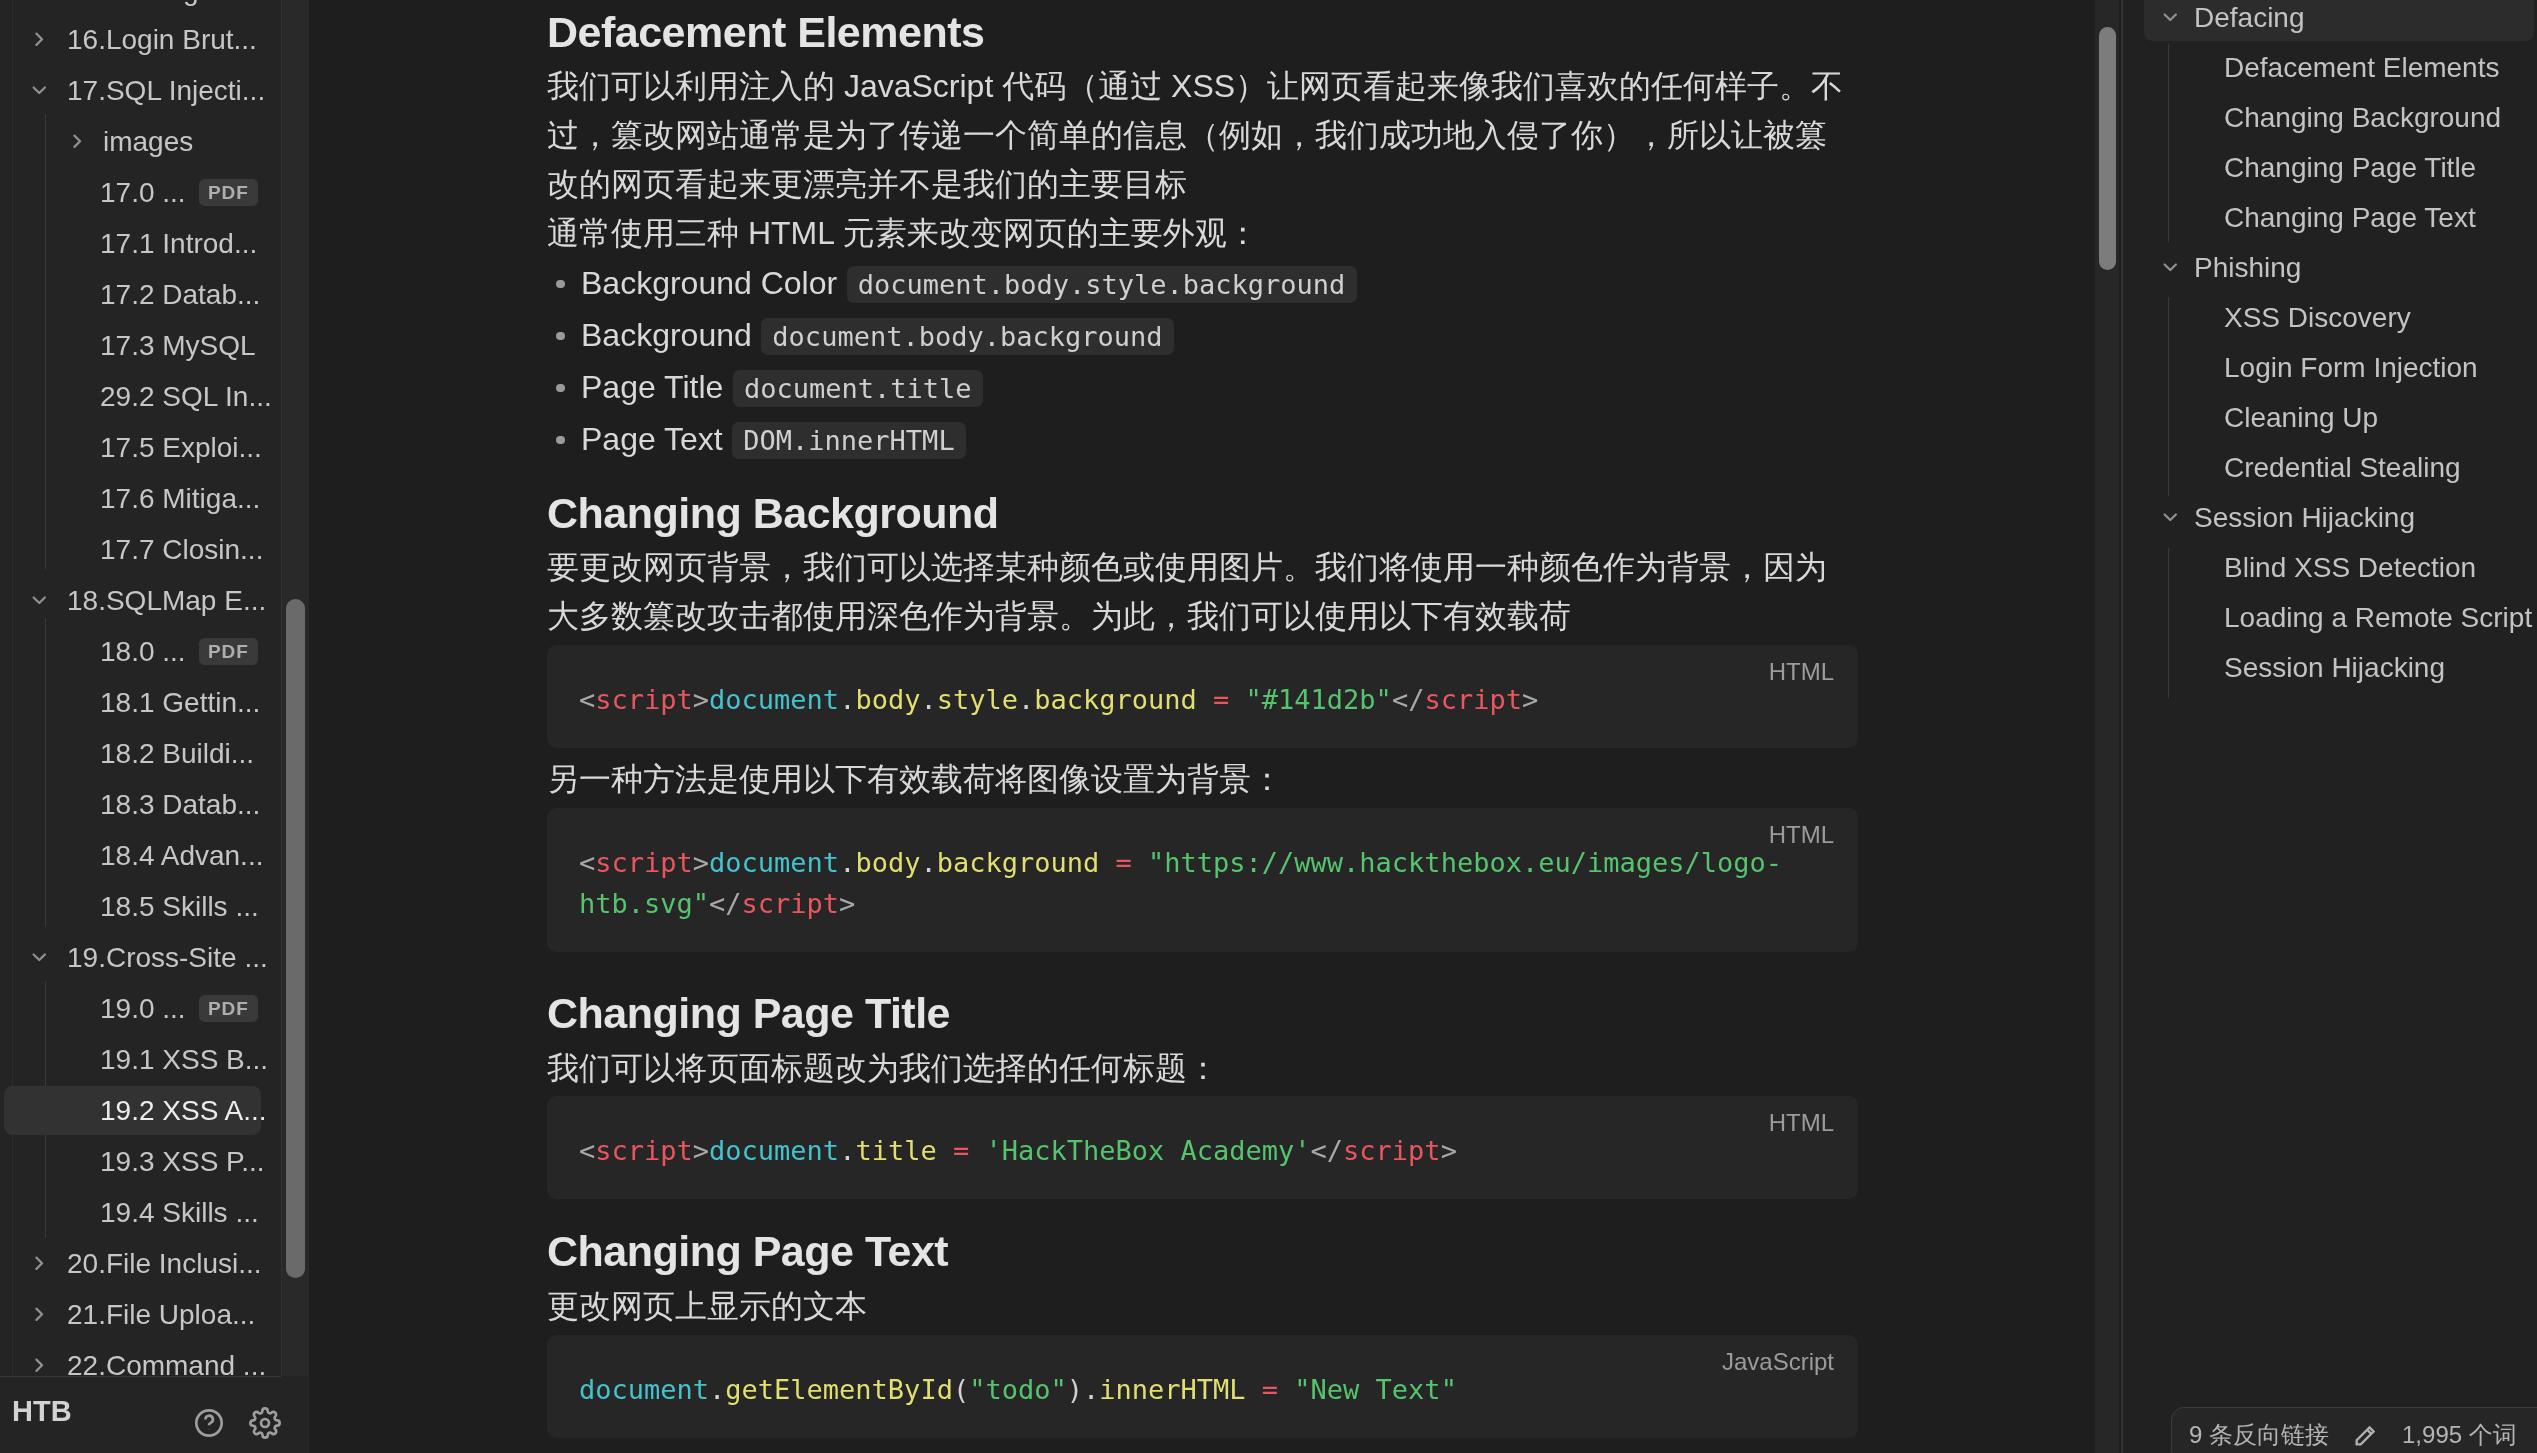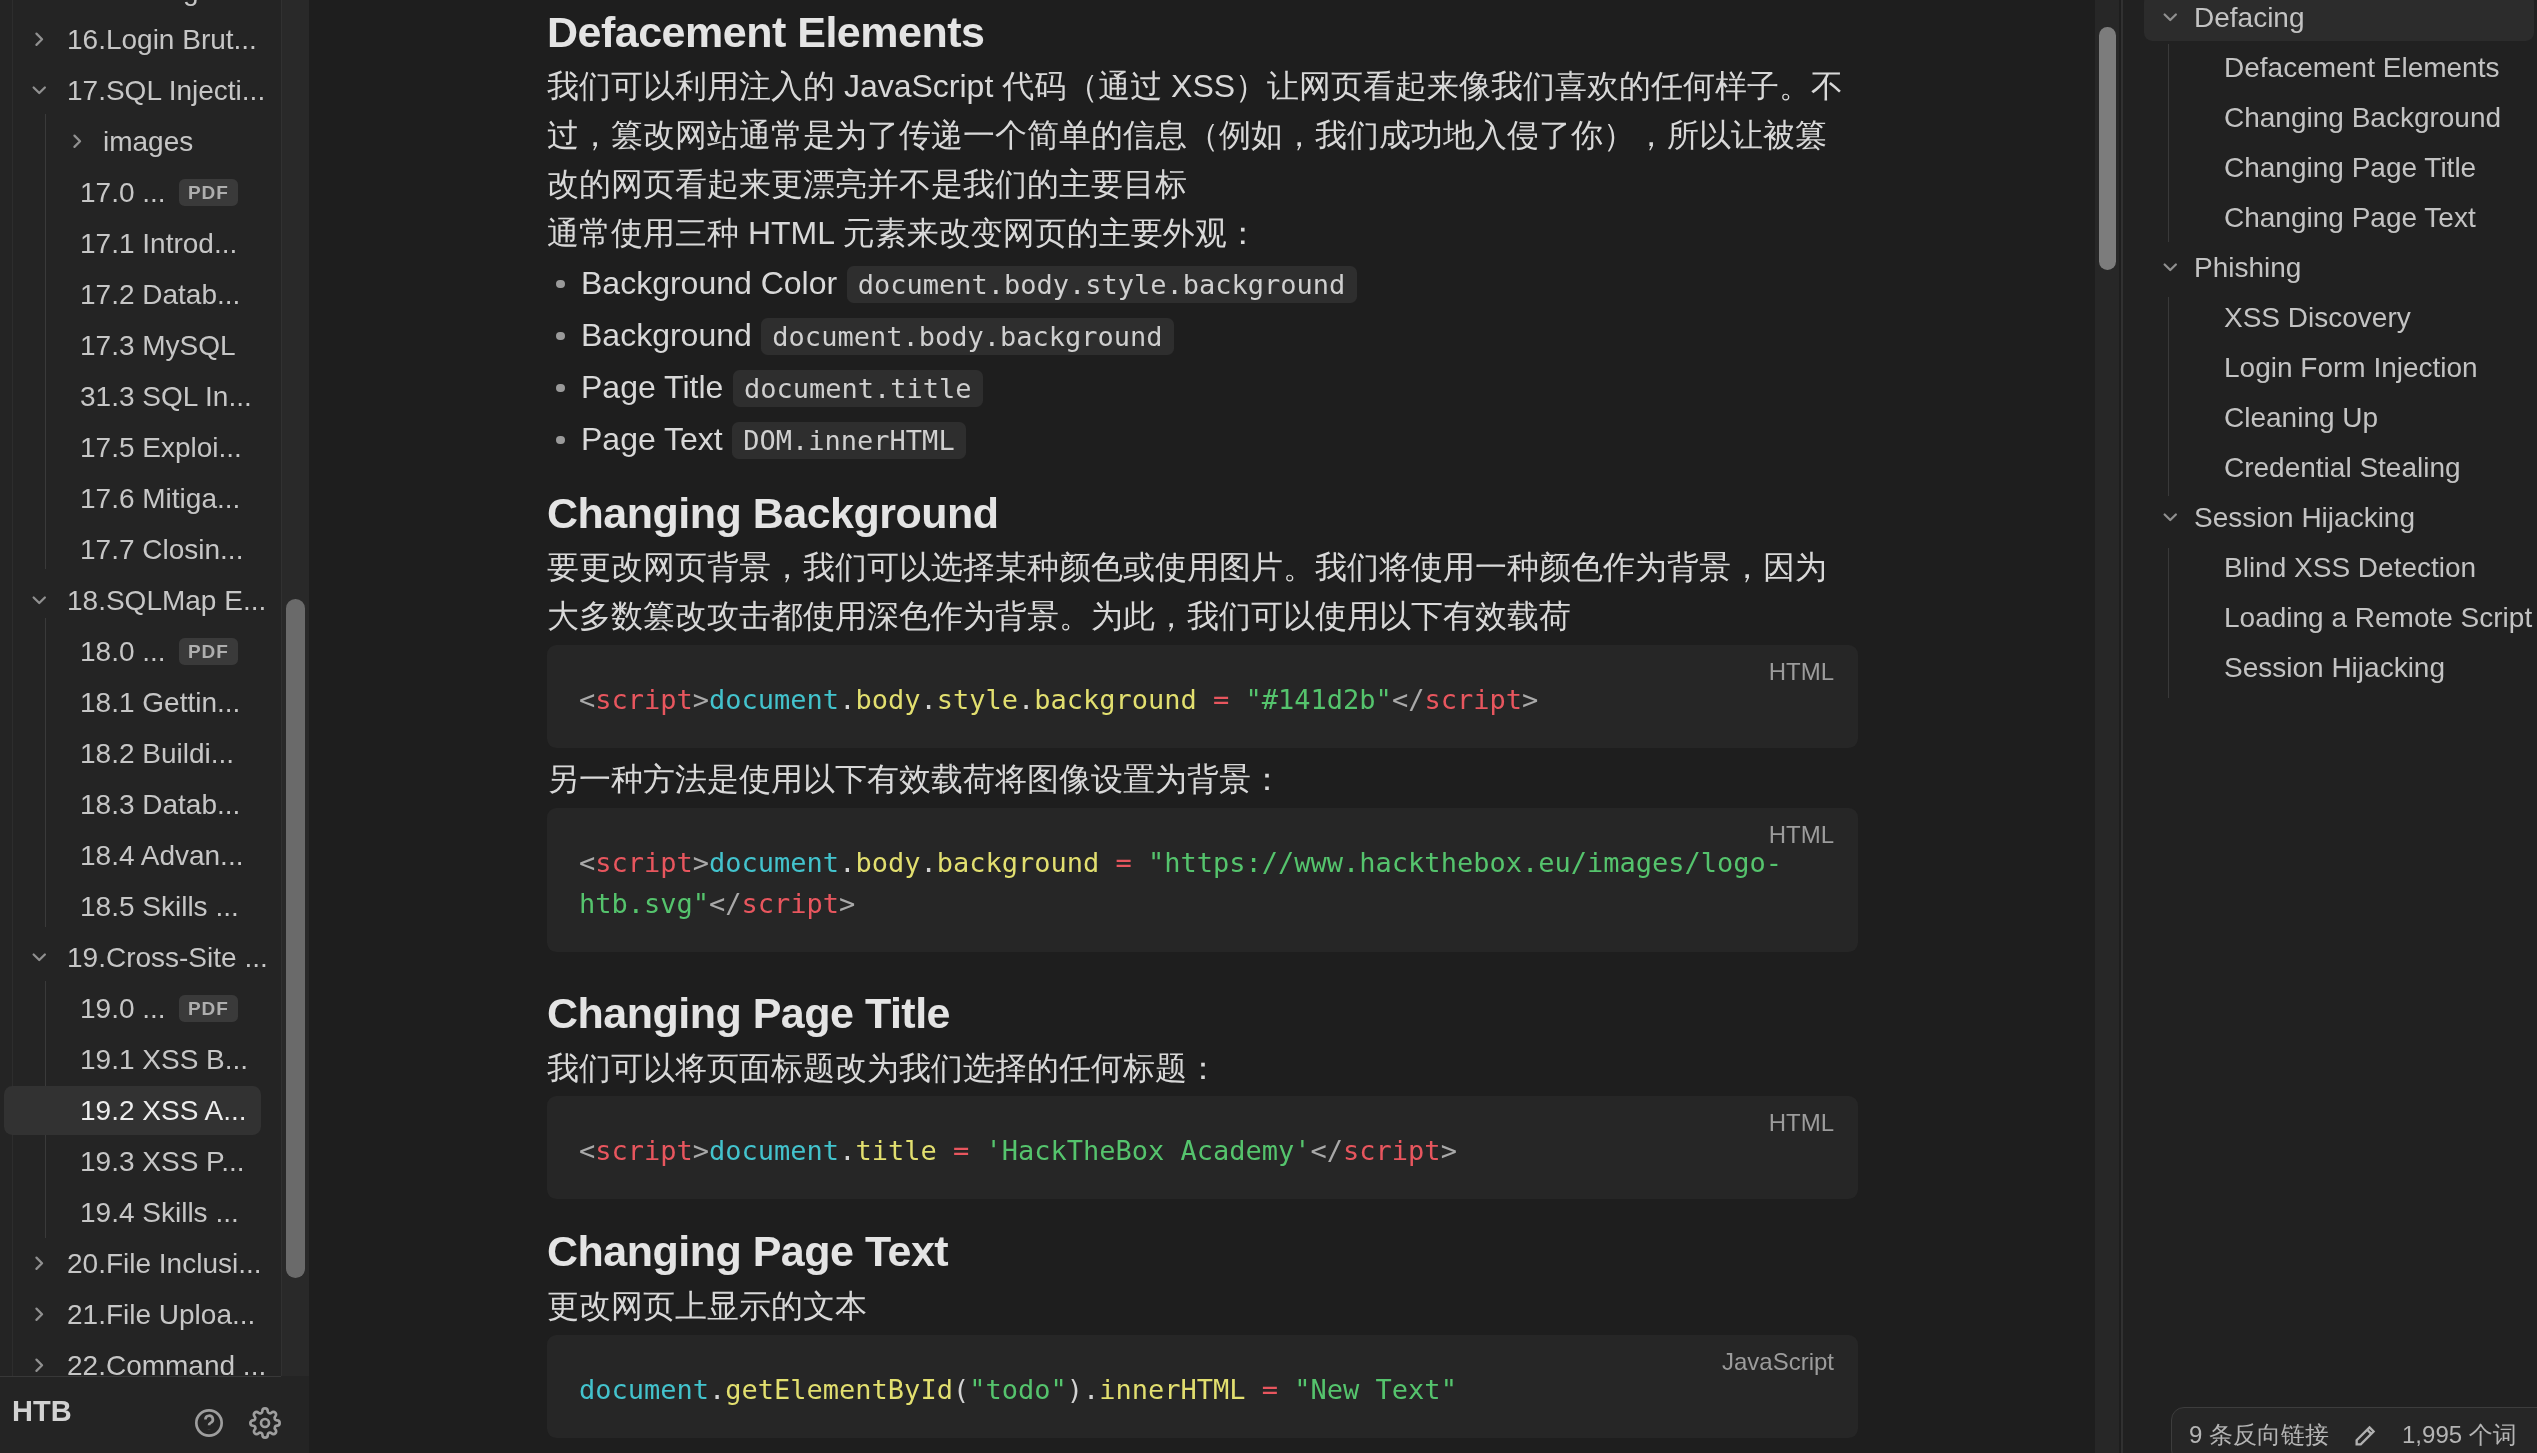--- a/index.html
+++ b/index.html
@@ -16,21 +16,21 @@
   .tree-gutter{position:absolute;left:282px;top:0;width:27px;height:1376px;background:#292929;}
   .tree-thumb{position:absolute;left:3.7px;top:599px;width:19px;height:679px;border-radius:9.4px;background:var(--scrollbar-tree);}
   .top-frag{position:absolute;left:183px;top:0;height:8.4px;width:56px;overflow:hidden;}
   .top-frag span{display:block;margin-top:-25px;font-size:28px;color:#c6c6c6;}
   .tree-rows{position:absolute;left:0;top:14px;width:281px;}
   .trow{position:relative;height:51px;display:flex;align-items:center;color:var(--tree-text);font-size:28px;white-space:nowrap;}
   .trow .chev{position:absolute;left:28px;width:22.5px;height:22.5px;display:flex;align-items:center;justify-content:center;}
   .trow.lv0 .tlabel{margin-left:67px;}
   .trow.lv1f .chev{left:66px;}
   .trow.lv1f .tlabel{margin-left:103px;}
-  .trow.lv1 .tlabel{margin-left:80px;}
+  .trow.lv1 .tlabel{margin-left:100px;}
   .trow .selbg{position:absolute;left:3.7px;top:0.9px;width:257px;height:49px;background:var(--selected-bg);border-radius:8.4px;z-index:0;}
   .trow .tlabel,.trow .badge{position:relative;z-index:1;}
   .trow.sel .tlabel{color:#ececec;font-weight:500;}
   .badge{margin-left:13px;background:var(--badge-bg);color:var(--badge-text);font-size:19px;font-weight:700;letter-spacing:0.9px;padding:2.8px 9.4px;border-radius:5.6px;}
   .guide{position:absolute;width:0.9px;background:var(--guide);}
   .chev svg{stroke:#909090;fill:none;stroke-width:2.4;stroke-linecap:round;stroke-linejoin:round;}
   .chev.cr svg{transform:rotate(-90deg);}
 
   .tree-footer{position:absolute;left:0;top:1376px;width:309px;height:77px;background:var(--tree-bg);}
   .tree-footer .ftline{position:absolute;left:0;top:0;width:281px;height:0.9px;background:#383838;}
@@ -125,21 +125,21 @@
     <div class="trow lv1">
         <span class="tlabel">17.1 Introd...</span>
       </div>
     <div class="trow lv1">
         <span class="tlabel">17.2 Datab...</span>
       </div>
     <div class="trow lv1">
         <span class="tlabel">17.3 MySQL</span>
       </div>
     <div class="trow lv1">
-        <span class="tlabel">31.3 SQL In...</span>
+        <span class="tlabel">29.2 SQL In...</span>
       </div>
     <div class="trow lv1">
         <span class="tlabel">17.5 Exploi...</span>
       </div>
     <div class="trow lv1">
         <span class="tlabel">17.6 Mitiga...</span>
       </div>
     <div class="trow lv1">
         <span class="tlabel">17.7 Closin...</span>
       </div>

